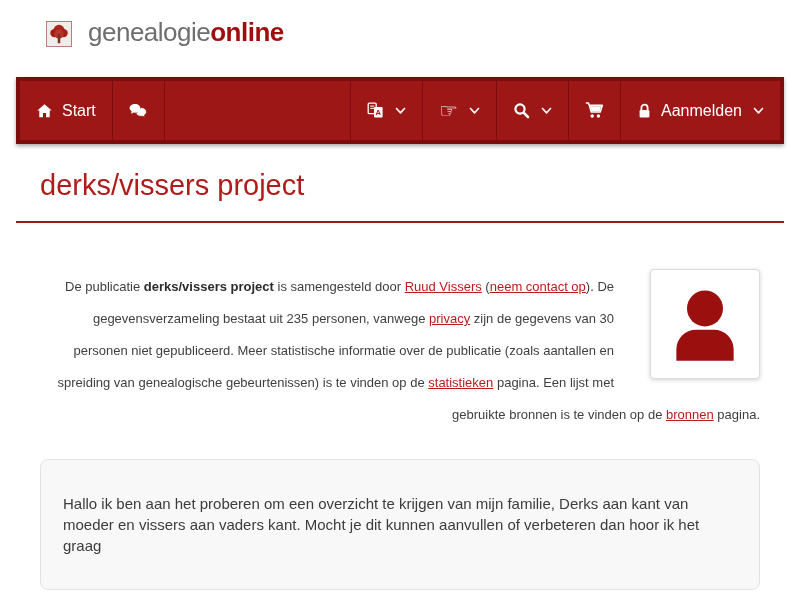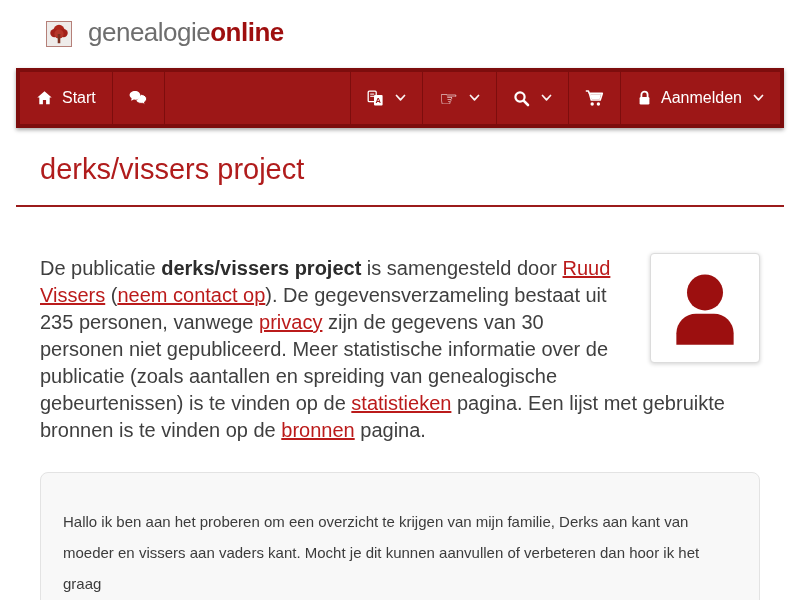--- a/index.html
+++ b/index.html
@@ -4,21 +4,21 @@
 <style>
   * { box-sizing: border-box; }
   html, body { margin: 0; padding: 0; }
   body {
     width: 800px; height: 600px; overflow: hidden;
     background: #ffffff;
     font-family: "Liberation Sans", sans-serif;
   }
 
   
-  .site-header { position: relative; height: 68px; }
+  .site-header { position: relative; height: 77px; }
   .logo-box {
     position: absolute; left: 46px; top: 21px;
     width: 26px; height: 26px;
     background: #efecea; border: 1px solid #b58079;
     display: flex; align-items: center; justify-content: center;
     cursor: pointer;
   }
   .logo-text {
     position: absolute; left: 88px; top: 17px;
     font-size: 26px; letter-spacing: -0.5px; cursor: pointer;
@@ -26,21 +26,21 @@
   .logo-gray { color: #6e6e6e; }
   .logo-red  { color: #9e0e0e; font-weight: bold; }
 
   
   .main-nav {
     margin: 0 16px;
     background: #7d0d0d;
     padding: 4px;
     box-shadow: 0 2px 4px rgba(0,0,0,0.35);
   }
-  .nav-inner { display: flex; background: #9d1717; height: 52px; }
+  .nav-inner { display: flex; background: #9d1717; height: 59px; }
   .nav-item {
     display: flex; align-items: center; gap: 9px;
     padding: 0 16px;
     border-right: 1px solid #7d0d0d;
     color: #fff; font-size: 16px; white-space: nowrap;
     cursor: pointer;
   }
   .nav-item:last-child { border-right: none; text-align: center; }
   .nav-spacer { flex: 1; border-right: 1px solid #7d0d0d; }
   .icon { display: inline-flex; align-items: center; justify-content: center; }
@@ -59,34 +59,34 @@
 
   
   .intro-section { margin: 48px 40px 0; }
   .avatar-box {
     float: right;
     width: 110px; height: 110px; padding: 9px;
     background: #fff; border: 1px solid #dcdcdc; border-radius: 4px;
     box-shadow: 0 1px 4px rgba(0,0,0,0.18);
     margin: -2px 0 10px 36px;
   }
-  .intro-p { margin: 0; font-size: 20px; line-height: 27px; color: #3f3f3f; }
+  .intro-p { margin: 0; font-size: 13px; line-height: 32px; color: #3f3f3f; text-align: right; }
   .intro-p strong { color: #2c2c2c; }
   .red-link { color: #bb1b1b; text-decoration: underline; cursor: pointer; }
 
   
   .quote-box {
     clear: both;
     margin: 28px 40px 0;
     background: #f8f8f8;
     border: 1px solid #e3e3e3;
     border-radius: 8px;
     padding: 33px 22px;
   }
-  .quote-box p { margin: 0; font-size: 15px; line-height: 31px; color: #3c3c3c; }
+  .quote-box p { margin: 0; font-size: 15px; line-height: 21px; color: #3c3c3c; }
 
   
   .search-panel {
     margin: 24px 36px 0;
     background: #e5efdd;
     border-radius: 8px 8px 0 0;
     padding: 16px 12px;
     height: 64px;
   }
   .search-input {

